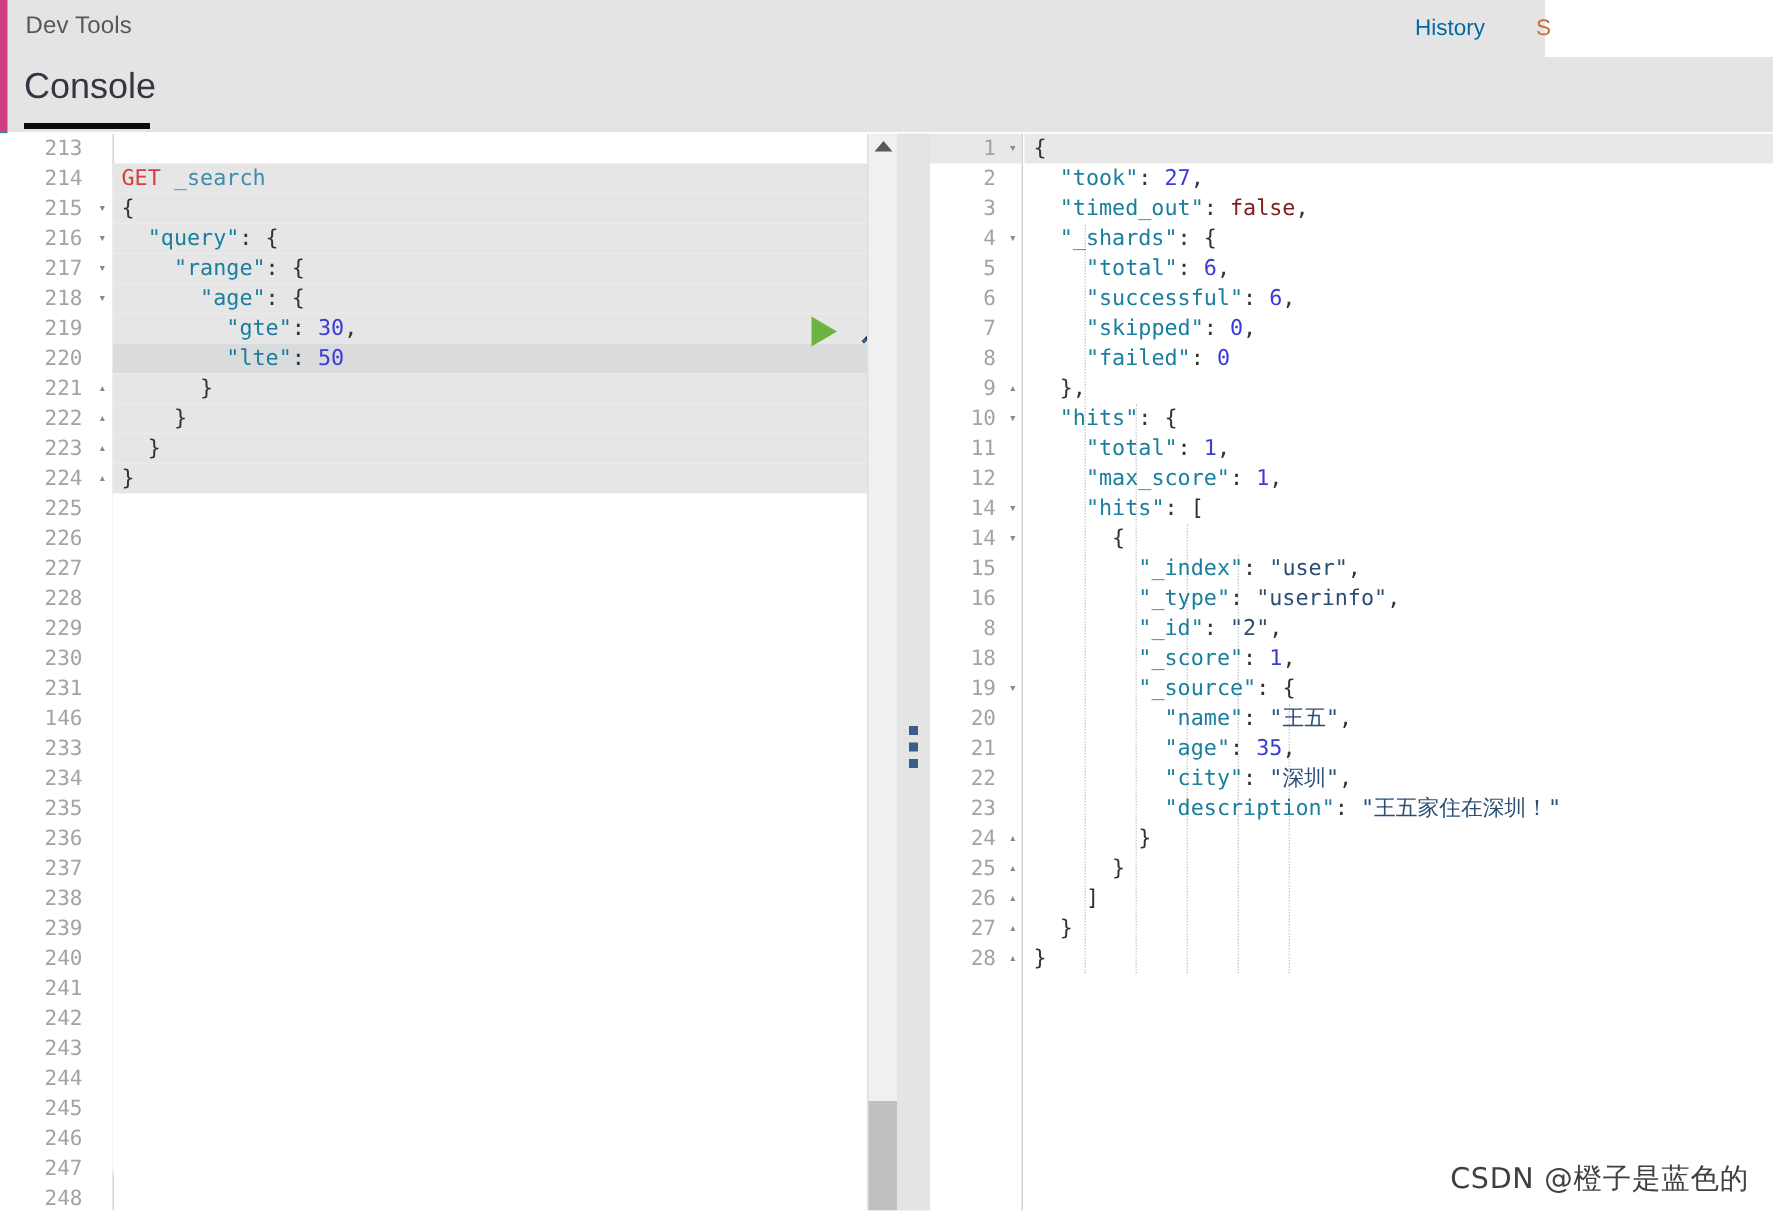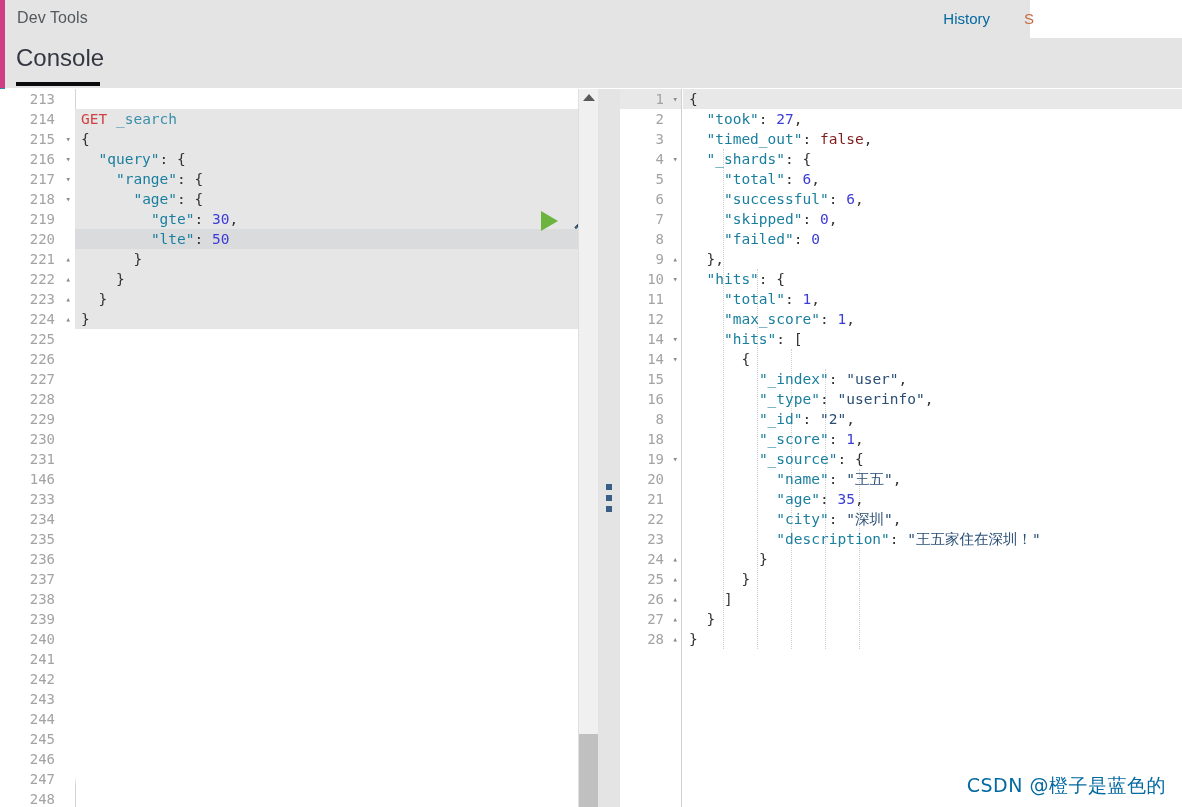--- a/index.html
+++ b/index.html
@@ -176,21 +176,21 @@
   .t-url    { color:#3c8fab; }
   .t-key    { color:#1a7f9e; }
   .t-num    { color:#3b3bd6; }
   .t-bool   { color:#7f1d1d; }
   .t-str    { color:#2b4e74; }
   .t-punc   { color:#333333; }
 
   
   #watermark{
     position:absolute; right:16px; bottom:8px;
-    font-size:19px; color:#0369a1; letter-spacing:.5px;
+    font-size:19px; color:#404040; letter-spacing:.5px;
     font-family:"DejaVu Sans", sans-serif;
   }
 </style>
 </head>
 <body>
 
 <div id="app-header">
   <div id="header-accent"></div>
   <div id="app-title">Dev Tools</div>
   <div id="history-link">History</div>

